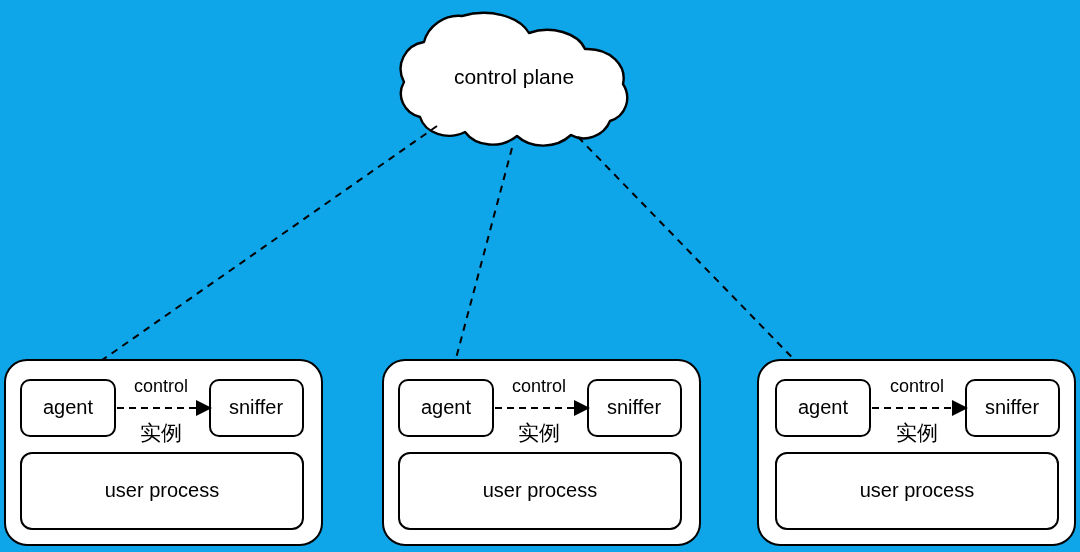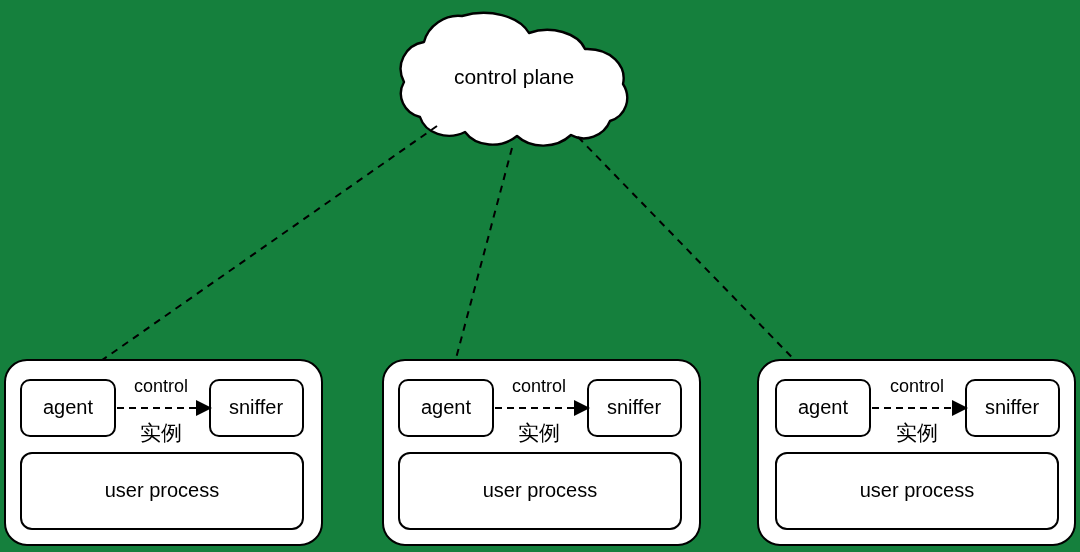--- a/index.html
+++ b/index.html
@@ -10,21 +10,21 @@
   body {
     width: 1080px;
     height: 552px;
     overflow: hidden;
     font-family: "Liberation Sans", "DejaVu Sans", sans-serif;
   }
   #diagram-root {
     position: relative;
     width: 1080px;
     height: 552px;
-    background: #15803d;
+    background: #0ea5e9;
   }
   #diagram-svg {
     position: absolute;
     top: 0;
     left: 0;
     width: 1080px;
     height: 552px;
     display: block;
   }
   .node-text {

